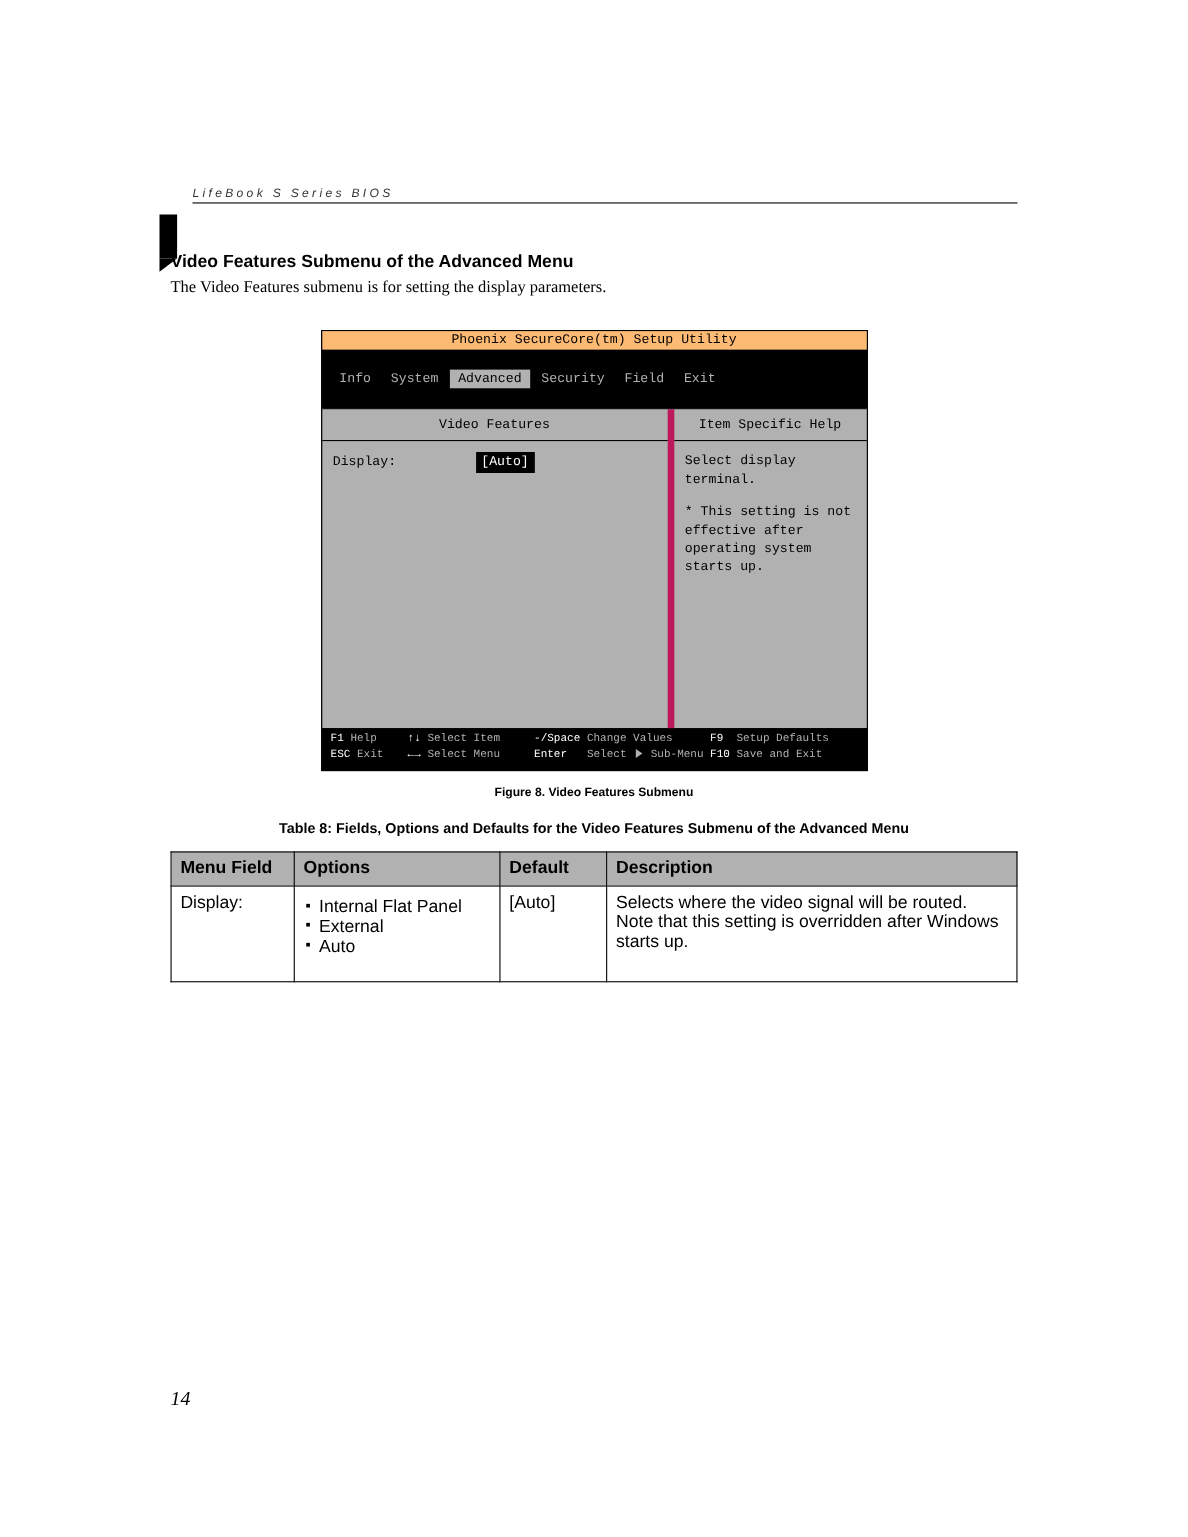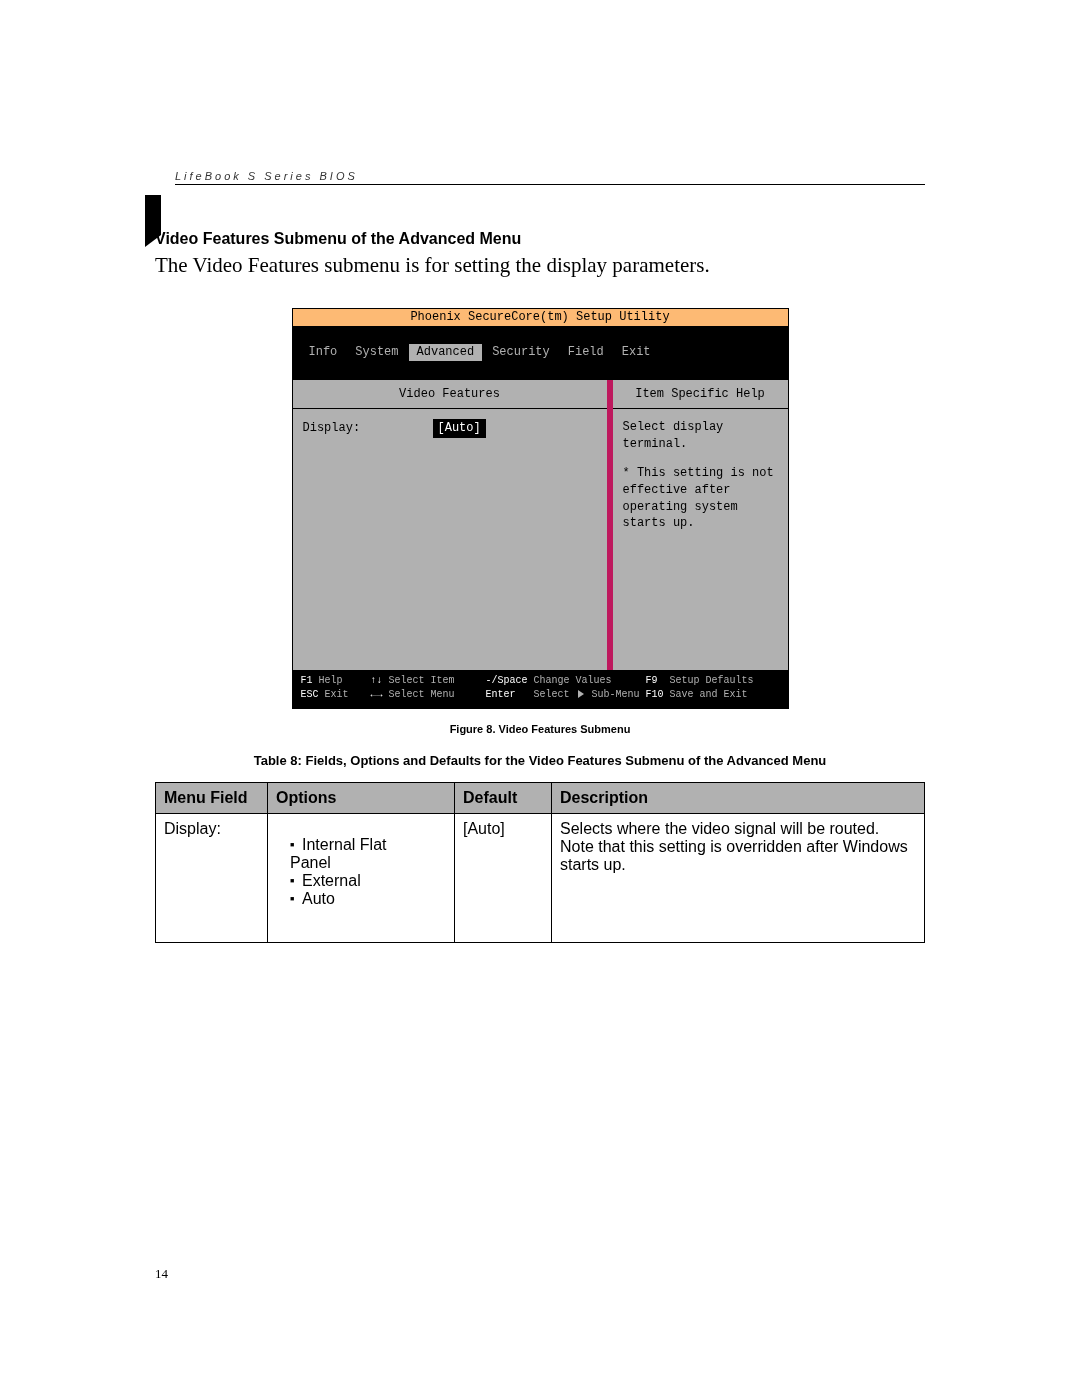--- a/index.html
+++ b/index.html
@@ -45,21 +45,21 @@
     border-right: 16px solid transparent;
   }
   h2.section-heading {
     font-family: 'Helvetica Neue', Arial, sans-serif;
     font-weight: bold;
     font-size: 16px;
     margin: 45px 0 5px 0;
   }
   p.intro {
     font-family: Georgia, 'Times New Roman', serif;
-    font-size: 21px;
+    font-size: 15px;
     margin: 4px 0 30px 0;
   }
 
   
   .bios-shell {
     width: 495px;
     margin: 0 auto;
     border: 1px solid #000;
     background: #000;
     font-family: 'Courier New', Courier, monospace;
@@ -189,39 +189,40 @@
   table.fields td {
     vertical-align: top;
     padding: 6px 8px 18px 8px;
     border: 1px solid #000;
   }
   table.fields td.options {
     padding-left: 6px;
   }
   .opt-list {
     list-style: none;
-    margin: 16px;
+    margin: 4px;
     padding: 0;
   }
   .opt-list li::before {
     content: "■";
     font-size: 7px;
     display: inline-block;
     width: 12px;
     vertical-align: middle;
     position: relative;
     top: -1px;
   }
 
   .page-number {
     position: absolute;
     left: 155px;
     bottom: 115px;
+    font-style: italic;
     font-family: Georgia, serif;
-    font-size: 13px;
+    font-size: 18px;
   }
 </style>
 </head>
 <body>
 
 <div class="page">
 
   <div class="running-header">LifeBook S Series BIOS</div>
   <div class="flag"></div>
 

